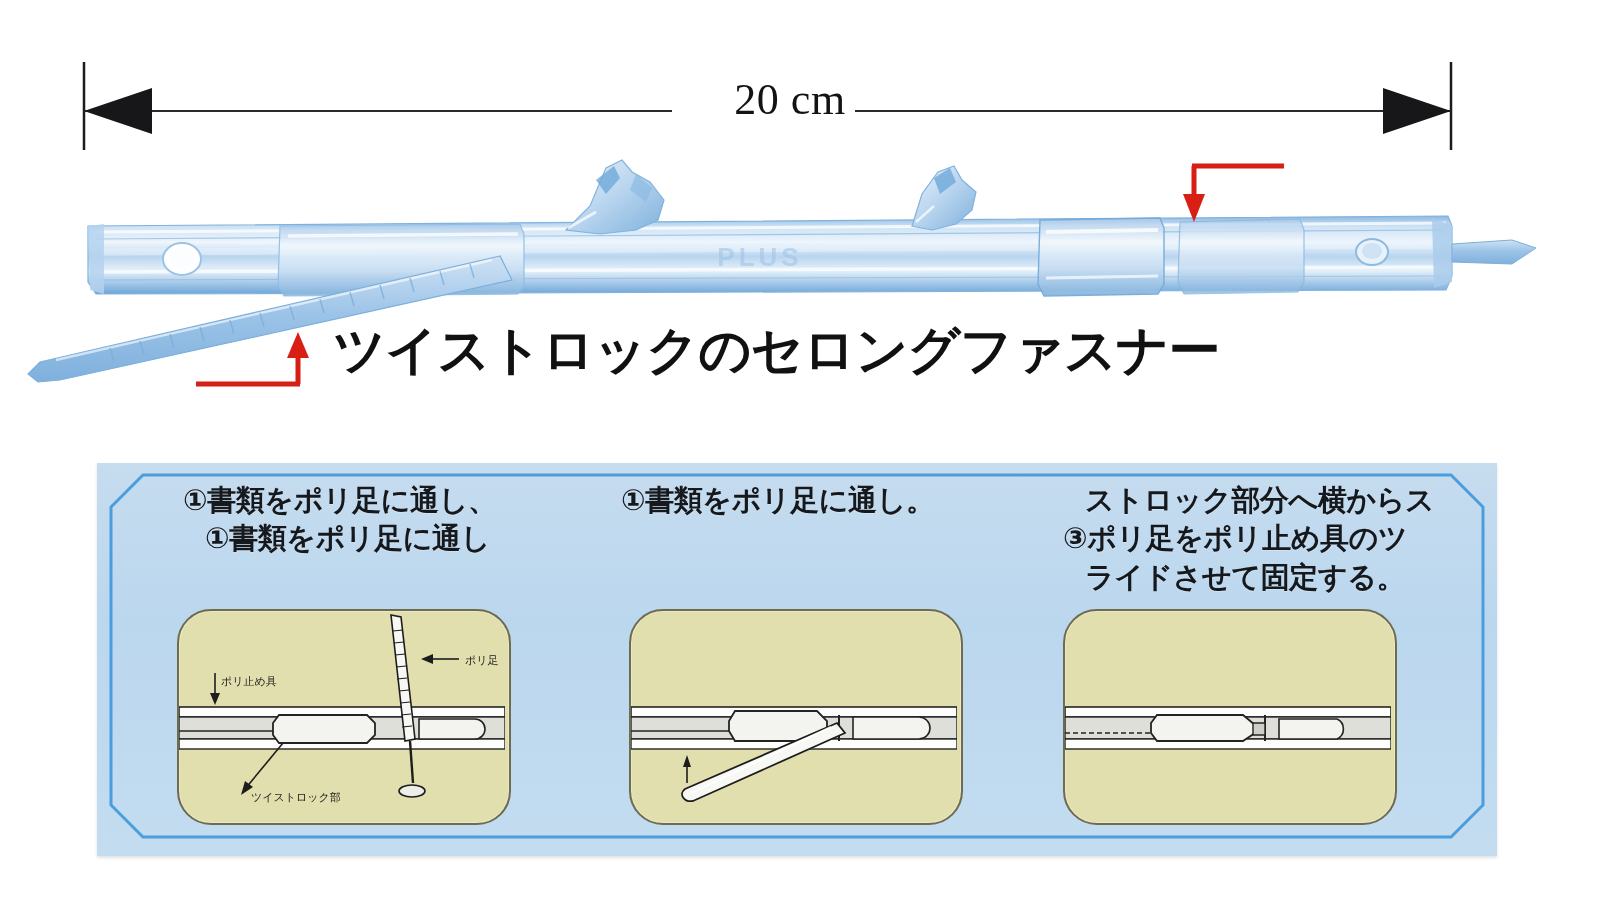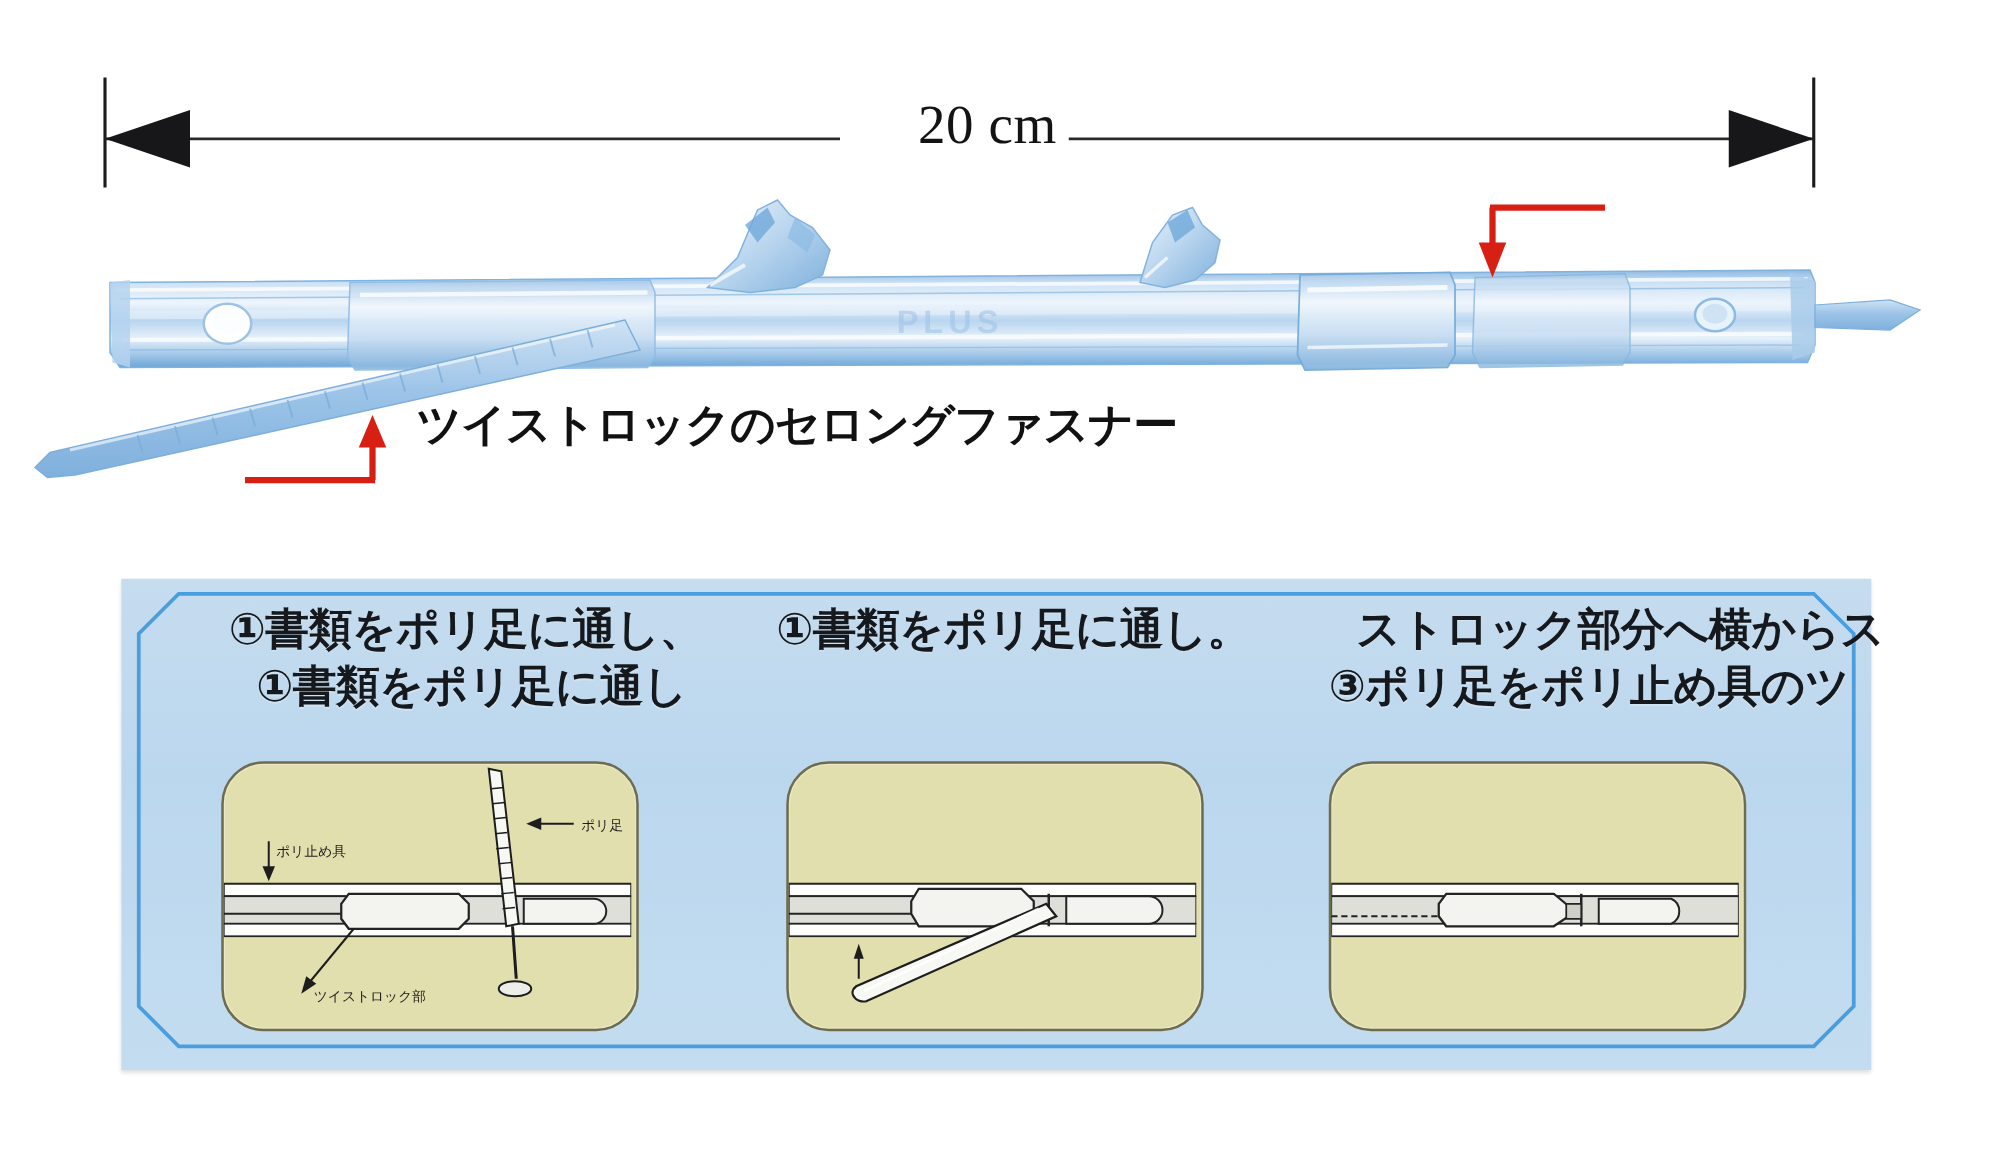--- a/index.html
+++ b/index.html
@@ -11,33 +11,33 @@
   
   #dimension-line{left:0;top:0;width:1600px;height:200px;}
   .dim-label{position:absolute;left:660px;top:74px;width:260px;text-align:center;
     font-family:"Liberation Serif","DejaVu Serif",serif;font-size:44px;color:#131313;
     letter-spacing:0.5px;}
 
   
   #product-photo{left:0;top:144px;width:1600px;height:260px;}
 
   
-  #product-caption{left:333px;top:316px;font-size:36px;font-weight:bold;color:#111111;
+  #product-caption{left:333px;top:316px;font-size:52px;font-weight:bold;color:#111111;
     font-family:"DejaVu Sans","Liberation Sans",sans-serif;letter-spacing:-1px;
     white-space:nowrap;}
 
   
   #instruction-panel{left:97px;top:463px;width:1400px;height:393px;
     background:linear-gradient(180deg,#c6dcef 0%,#bbd7ee 40%,#c3dcf0 100%);
     box-shadow:0 2px 3px rgba(0,0,0,.12);}
   
   #panel-border-svg{left:10px;top:8px;}
 
   .step{position:absolute;top:18px;width:430px;}
-  .step-text{font-size:35px;font-weight:bold;color:#15181c;line-height:1.32;
+  .step-text{font-size:29px;font-weight:bold;color:#15181c;line-height:1.32;
     font-family:"DejaVu Sans","Liberation Sans",sans-serif;letter-spacing:-0.4px;
     text-shadow:0 1px 0 rgba(255,255,255,.25);}
   .step-text div{white-space:nowrap;}
   .step-fig{position:absolute;left:0;top:0;width:330px;height:212px;
     background:#e2dfae;border:2px solid #6e6b50;border-radius:34px;
     box-shadow:inset 0 0 0 1px rgba(255,255,255,.3);}
 
   
   #watermark{left:1068px;top:757px;font-size:62px;letter-spacing:2px;
     color:rgba(255,255,255,0.34);font-family:"Liberation Sans",sans-serif;
@@ -276,20 +276,21 @@
           <polygon points="56,144 52,156 60,156" fill="#1d1d1d"></polygon>
         </g>
       </svg>
     </div>
   </div>
 
   <div class="step" style="left:966px;">
     <div class="step-text">
       <div style="padding-left:22px">ストロック部分へ横からス</div>
       <div>③ポリ足をポリ止め具のツ</div>
+      <div style="padding-left:22px">ライドさせて固定する。</div>
     </div>
     <div class="step-fig" style="top:128px;left:0px;">
       <svg width="326" height="208" viewBox="0 0 326 208">
         <rect x="0" y="96" width="326" height="10" fill="#fdfdfb" stroke="#232323" stroke-width="1.6"></rect>
         <rect x="0" y="106" width="326" height="22" fill="#dfdfda" stroke="#232323" stroke-width="1.4"></rect>
         <rect x="0" y="128" width="326" height="10" fill="#fdfdfb" stroke="#232323" stroke-width="1.4"></rect>
         <line x1="0" y1="122" x2="86" y2="122" stroke="#232323" stroke-width="1.6" stroke-dasharray="5,3"></line>
         <path d="M92,104 L178,104 L190,114 L190,122 L178,130 L92,130 L86,122 L86,112 Z" fill="#f3f3ef" stroke="#232323" stroke-width="1.8"></path>
         <path d="M214,108 L272,108 A11,11 0 0 1 272,128 L214,128 Z" fill="#f3f3ef" stroke="#232323" stroke-width="1.6"></path>
         <line x1="200" y1="104" x2="200" y2="130" stroke="#232323" stroke-width="2"></line>

